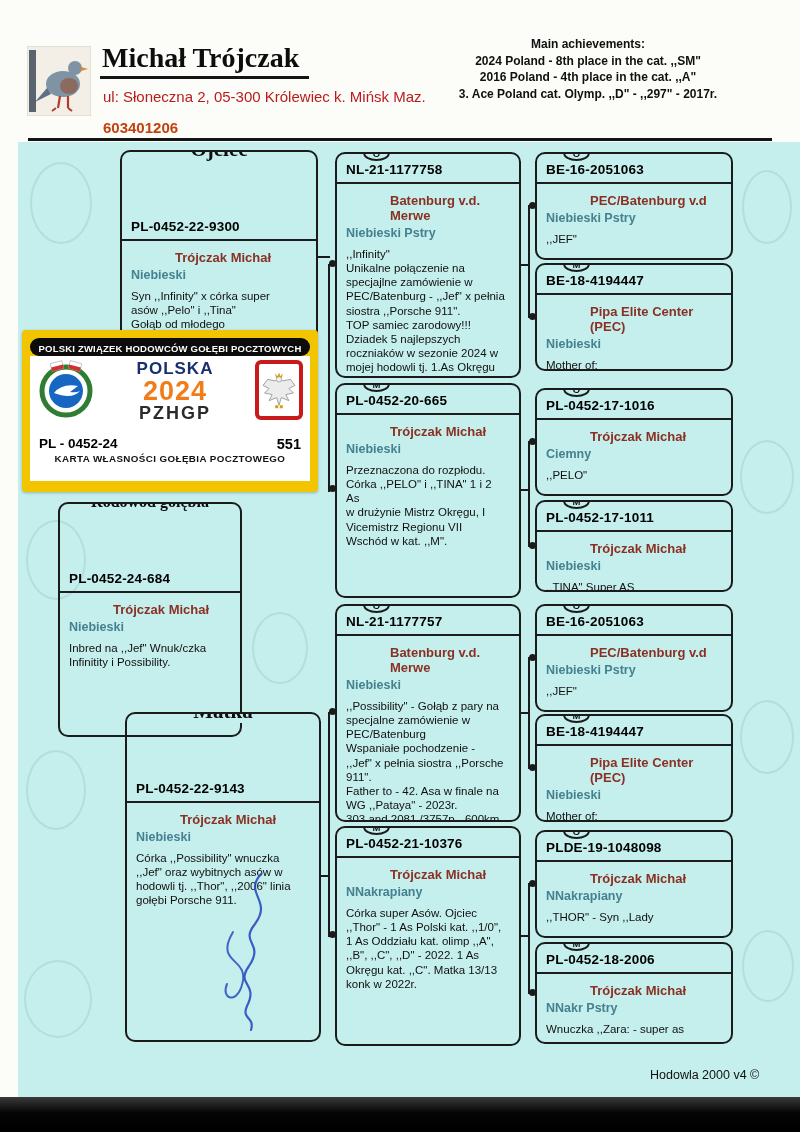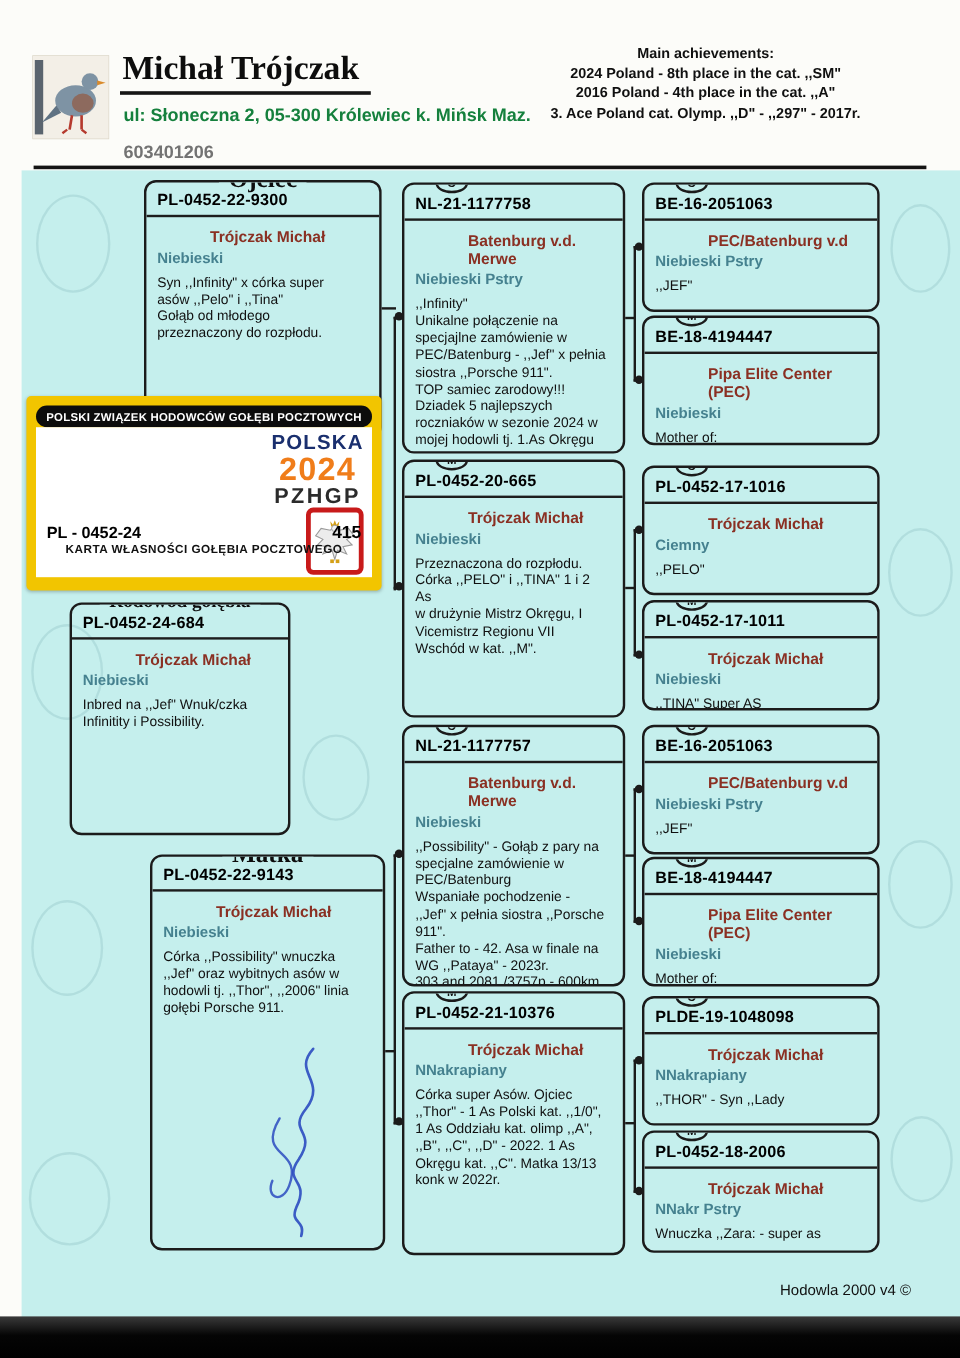--- a/index.html
+++ b/index.html
@@ -8,22 +8,22 @@
   #page { position:relative; width:800px; height:1132px; background:#fcfcf9; overflow:hidden; }
 
   
   #cyan { position:absolute; left:18px; top:142px; width:782px; height:956px; background:#c5efed; z-index:0; }
   #bottom-scan-bar { position:absolute; left:0; top:1097px; width:800px; height:35px;
     background:linear-gradient(180deg,#3a3a3a 0%,#050505 45%,#000 100%); z-index:8; }
 
   
   #breeder-name { position:absolute; left:100px; top:42px; font-family:"Liberation Serif",serif;
     font-weight:bold; font-size:28px; color:#0d0d0d; border-bottom:3px solid #151515; padding:0 10px 2px 2px; z-index:3;}
-  #address { position:absolute; left:103px; top:88px; font-size:15px; font-weight:bold; color:#15803d; z-index:3;}
-  #phone { position:absolute; left:103px; top:119px; font-size:15px; font-weight:bold; color:#737373; z-index:3;}
+  #address { position:absolute; left:103px; top:88px; font-size:15px; font-weight:normal; color:#b91c1c; z-index:3;}
+  #phone { position:absolute; left:103px; top:119px; font-size:15px; font-weight:bold; color:#c2410c; z-index:3;}
   #achv { position:absolute; right:42px; top:36px; width:340px; text-align:center; font-size:12px;
     font-weight:bold; color:#101010; line-height:16.5px; z-index:3;}
   #header-rule { position:absolute; left:28px; top:138px; width:744px; height:3px; background:#141414; z-index:3;}
   #logo-pigeon { position:absolute; left:27px; top:46px; width:64px; height:70px; z-index:3; }
 
   
   .wm { position:absolute; border:2px solid rgba(85,140,150,0.17); border-radius:50%; z-index:1; }
 
   
   .conn { position:absolute; background:#1b1b1b; z-index:2; }
@@ -32,49 +32,49 @@
   
   .pbox { position:absolute; border:2px solid #1b1b1b; border-radius:10px; z-index:3; overflow:hidden; }
   .ptitle { position:absolute; top:-14px; left:50%; transform:translateX(-50%);
     background:#c5efed; padding:0 8px; font-family:"Liberation Serif",serif; font-weight:bold;
     font-size:21px; color:#0d0d0d; white-space:nowrap; line-height:1.1; z-index:4;}
   .ptitle.small { font-size:16px; top:-11px; }
   .sexm { position:absolute; top:-9px; left:26px; width:27px; height:16px; border:2px solid #1b1b1b;
     border-radius:50%; background:#c5efed; font-size:9.5px; font-weight:bold; color:#111;
     text-align:center; line-height:13px; z-index:4;}
   .ring { font-weight:bold; font-size:13.5px; color:#000; padding:8px 9px 5px; border-bottom:2px solid #1d1d1d; letter-spacing:.2px;}
-  .titled .ring { padding-top:7px; }
+  .titled .ring { padding-top:23px;margin-top:44px; }
   .bname { color:#8a3023; font-weight:bold; font-size:13px; padding:9px 9px 0;margin-left:44px; }
   .bcolor { color:#45818f; font-weight:bold; font-size:12.5px; padding:3px 9px 0; }
   .bdesc { color:#101010; font-size:11.5px; line-height:1.23; padding:7px 9px 6px; white-space:pre-line; }
 
   
   #b-father  { left:120px; top:150px; width:198px; height:216px; }
-  #b-subject { left:58px;  top:502px; width:184px; height:194px; }
+  #b-subject { left:58px;  top:502px; width:184px; height:235px; }
   #b-mother  { left:125px; top:712px; width:196px; height:330px; }
   #g2-0 { left:335px; top:152px; width:186px; height:226px; }
   #g2-1 { left:335px; top:383px; width:186px; height:215px; }
   #g2-2 { left:335px; top:604px; width:186px; height:218px; }
   #g2-3 { left:335px; top:826px; width:186px; height:220px; }
   #g3-0 { left:535px; top:152px; width:198px; height:108px; }
   #g3-1 { left:535px; top:263px; width:198px; height:108px; }
   #g3-2 { left:535px; top:388px; width:198px; height:108px; }
   #g3-3 { left:535px; top:500px; width:198px; height:92px; }
   #g3-4 { left:535px; top:604px; width:198px; height:108px; }
   #g3-5 { left:535px; top:714px; width:198px; height:108px; }
   #g3-6 { left:535px; top:830px; width:198px; height:108px; }
   #g3-7 { left:535px; top:942px; width:198px; height:102px; }
 
   
   #card { position:absolute; left:22px; top:330px; width:296px; height:162px; background:#f2c500;
     border-radius:4px; padding:8px; z-index:5; box-shadow:0 1px 3px rgba(0,0,0,.25); }
   .card-strip { background:#0c0c0c; color:#fff; font-size:9.5px; font-weight:bold; text-align:center;
     line-height:21px; height:18px; letter-spacing:.2px; white-space:nowrap; overflow:hidden;border-radius:10px;}
   .card-body { background:#ffffff; height:125px; margin-top:0; padding:4px 7px 3px; }
-  .card-row { display:flex; align-items:flex-end; justify-content:space-between; height:72px;flex-direction:column; }
+  .card-row { display:flex; align-items:flex-start; justify-content:space-between; height:72px; }
   .card-center { text-align:center; flex:1; }
   .c-country { font-size:17px; font-weight:bold; color:#1a2f6e; line-height:18px; letter-spacing:1px;}
   .c-year { font-size:27px; font-weight:bold; color:#f07d1a; line-height:26px; letter-spacing:1px;}
   .c-org { font-size:18px; font-weight:bold; color:#2b2b2b; line-height:19px; letter-spacing:2px;}
   .eagle-box { width:48px; height:60px; background:#fff; border:4px solid #c81a1a; border-radius:6px;
     display:flex; align-items:center; justify-content:center; }
   .card-ring-row { display:flex; justify-content:space-between; font-weight:bold; padding:4px 2px 1px; }
   .card-ring-row .srs { font-size:13.5px; color:#000; }
   .card-ring-row .num { font-size:14.5px; color:#000; }
   .card-title { text-align:center; font-size:9.8px; font-weight:bold; color:#111; letter-spacing:.4px; white-space:nowrap;}
@@ -197,21 +197,21 @@
             <polygon points="25,14 30,18 40,16 46,24 38,28 44,34 34,36 38,44 28,40 25,50 22,40 12,44 16,36 6,34 12,28 4,24 10,16 20,18" fill="#ececec" stroke="#9a9a9a" stroke-width="1.2"></polygon>
             <polygon points="20,8 23,12 25,7 27,12 30,8 29,14 21,14" fill="#d4a017"></polygon>
             <circle cx="25" cy="16" r="3.5" fill="#f2f2f2" stroke="#9a9a9a" stroke-width="1"></circle>
             <rect x="20" y="50" width="4" height="4" fill="#d4a017"></rect>
             <rect x="26" y="50" width="4" height="4" fill="#d4a017"></rect>
           </svg>
         </div>
       </div>
       <div class="card-ring-row">
         <span class="srs">PL - 0452-24</span>
-        <span class="num">415</span>
+        <span class="num">551</span>
       </div>
       <div class="card-title">KARTA  WŁASNOŚCI GOŁĘBIA POCZTOWEGO</div>
     </div>
   </div>
 
   <div class="pbox titled" id="b-subject">
     <div class="ptitle small">Rodowód gołębia</div>
     <div class="ring">PL-0452-24-684</div>
     <div class="bname">Trójczak Michał</div>
     <div class="bcolor">Niebieski</div>

